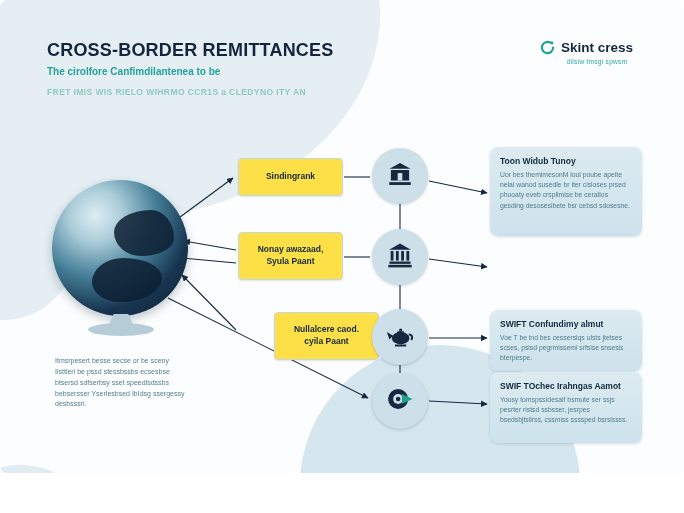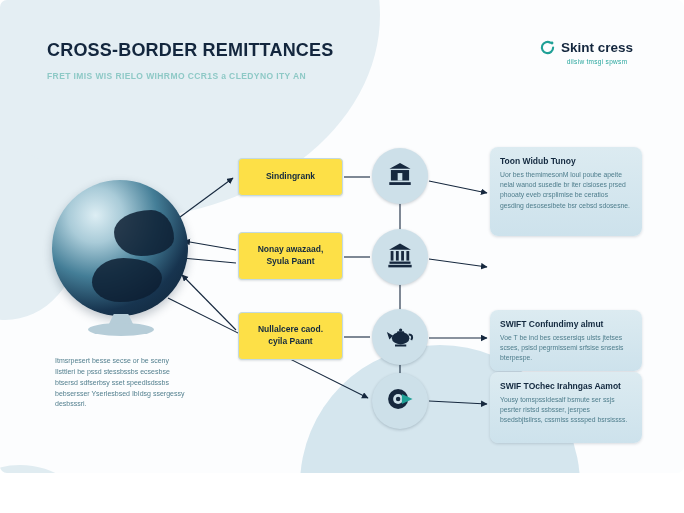--- a/index.html
+++ b/index.html
@@ -41,21 +41,21 @@
                 clip-path:polygon(22% 0, 78% 0, 100% 100%, 0 100%); }
   .globe-base { position:absolute; left:36px; top:143px; width:66px; height:13px; background:#b6cdd8; border-radius:50%; }
 
   
   .flow-box { position:absolute; left:238px; width:105px; background:#fde047; border:1px solid #c2d9e2;
               border-radius:4px; display:flex; align-items:center; justify-content:center; text-align:center;
               color:#13293f; font-size:8.5px; font-weight:bold; padding:4px 9px; line-height:1.4;
               box-shadow:0 1px 2px rgba(20,40,60,.12); }
   .fb1 { top:158px; height:38px; }
   .fb2 { top:232px; height:48px; }
-  .fb3 { top:312px; height:48px; }
+  .fb3 { top:312px; height:48px;margin-left:36px; }
 
   
   .icon-circle { position:absolute; left:372px; width:56px; height:56px; border-radius:50%; background:#cde0e9;
                  display:flex; align-items:center; justify-content:center; box-shadow:0 1px 3px rgba(20,40,60,.22); }
   .ic1 { top:148px; } .ic2 { top:229px; } .ic3 { top:309px; } .ic4 { top:373px; }
 
   
   .info-card { position:absolute; left:490px; width:152px; background:linear-gradient(180deg,#dcebf1,#cde2ec);
                border-radius:8px; padding:9px 10px; overflow:hidden; box-shadow:0 1px 3px rgba(20,40,60,.16); }
   .info-card h3 { font-size:8.5px; font-weight:bold; color:#13293f; margin-bottom:4px; }
@@ -97,20 +97,21 @@
     <line x1="344" y1="337" x2="370" y2="337"></line>
     <line x1="400" y1="176" x2="400" y2="401"></line>
     <line x1="429" y1="181" x2="487" y2="193" marker-end="url(#arr)"></line>
     <line x1="429" y1="259" x2="487" y2="267" marker-end="url(#arr)"></line>
     <line x1="429" y1="338" x2="487" y2="338" marker-end="url(#arr)"></line>
     <line x1="429" y1="401" x2="487" y2="404" marker-end="url(#arr)"></line>
   </svg>
 
   <div class="header">
     <h1>CROSS-BORDER REMITTANCES</h1>
+    <div class="sub1">The cirolfore Canfimdilantenea to be</div>
     <div class="sub2">FRET IMIS WIS RIELO WIHRMO CCR1S a CLEDYNO ITY AN</div>
   </div>
 
   <div class="brand">
     <span>
       <svg width="15" height="15" viewBox="0 0 24 24">
         <path d="M21 12a9 9 0 1 1-4.2-7.6" stroke="#1fa096" stroke-width="3.4" fill="none" stroke-linecap="round"></path>
         <circle cx="19.2" cy="4.8" r="2.3" fill="#1fa096"></circle>
       </svg>
     </span>

